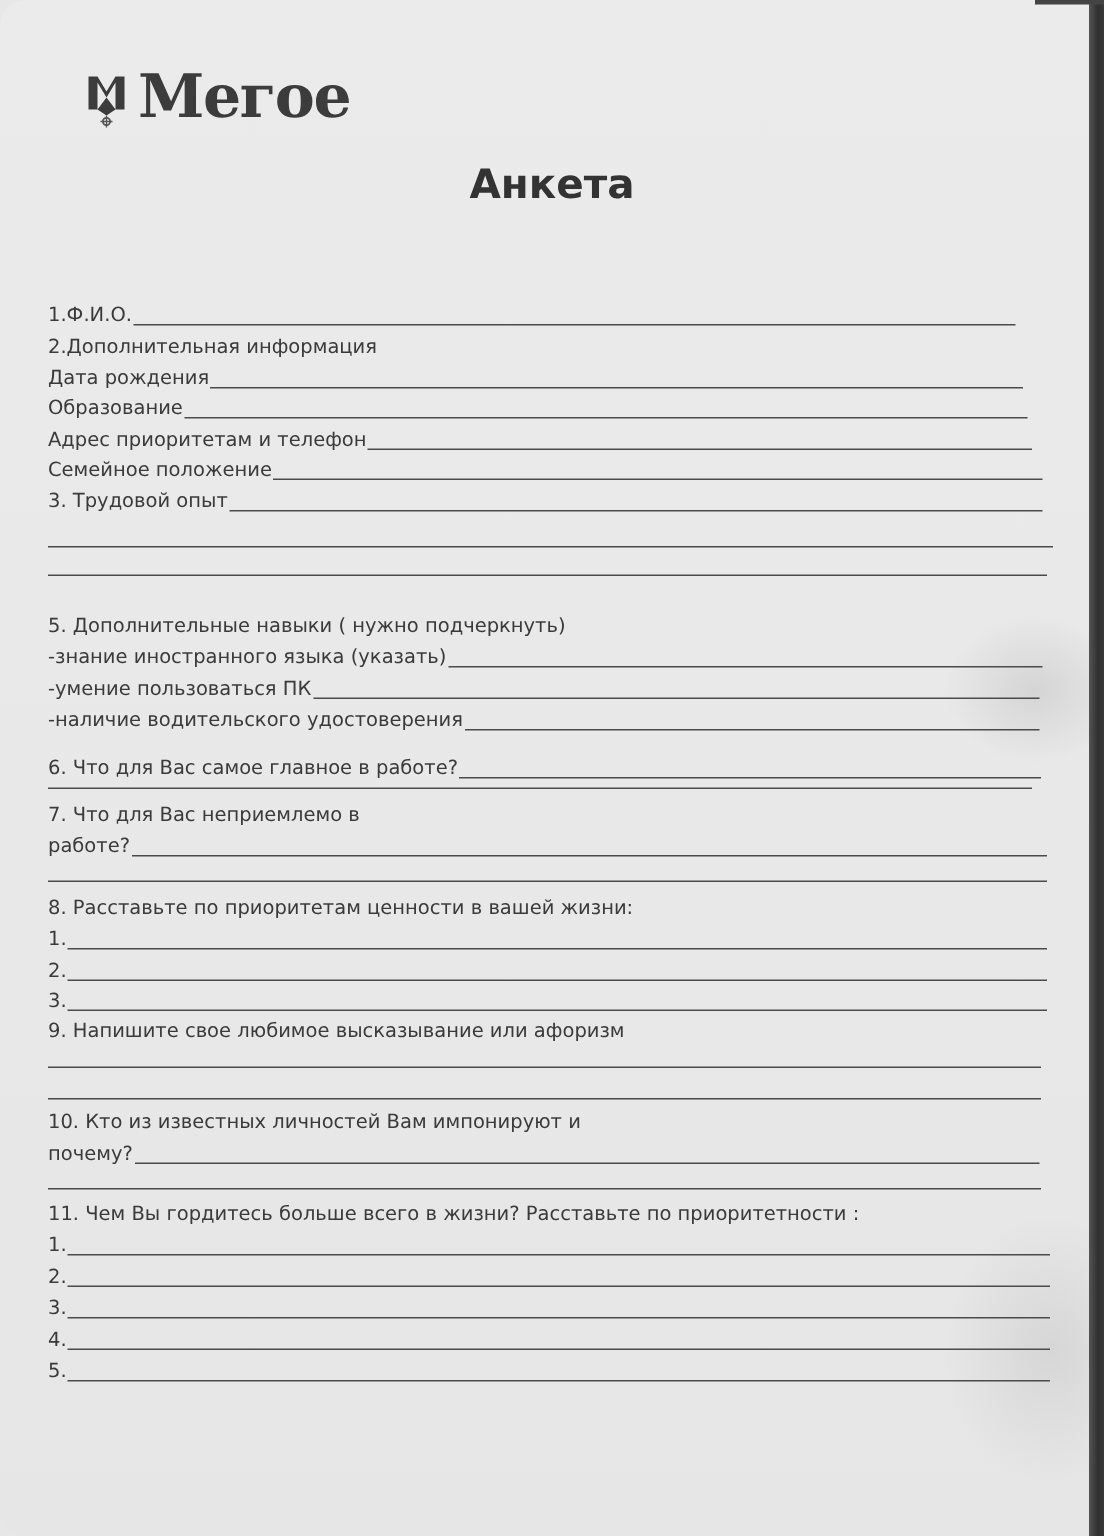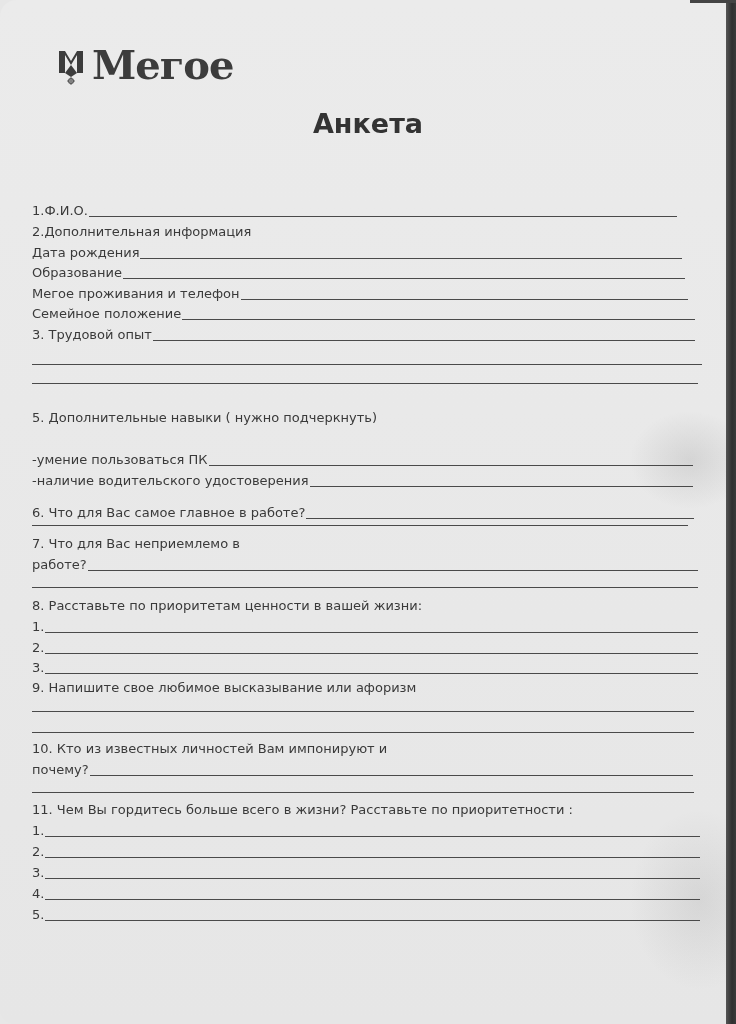--- a/index.html
+++ b/index.html
@@ -80,36 +80,40 @@
   </div>
   <div class="row" style="top:242px; width:650px;">
     <span class="lbl">Дата рождения</span>
     <span class="fill"></span>
   </div>
   <div class="row" style="top:262px; width:653px;">
     <span class="lbl">Образование</span>
     <span class="fill"></span>
   </div>
   <div class="row" style="top:283px; width:656px;">
-    <span class="lbl">Мегое проживания и телефон</span>
+    <span class="lbl">Адрес приоритетам и телефон</span>
     <span class="fill"></span>
   </div>
   <div class="row" style="top:303px; width:663px;">
     <span class="lbl">Семейное положение</span>
     <span class="fill"></span>
   </div>
   <div class="row" style="top:324px; width:663px;">
     <span class="lbl">3. Трудовой опыт</span>
     <span class="fill"></span>
   </div>
   <div class="line" style="top:364px; width:670px;"></div>
   <div class="line" style="top:383px; width:666px;"></div>
 
   <div class="row" style="top:407px; width:500px;">
     <span class="lbl">5. Дополнительные навыки ( нужно подчеркнуть)</span>
+  </div>
+  <div class="row" style="top:428px; width:663px;">
+    <span class="lbl">-знание  иностранного языка (указать)</span>
+    <span class="fill"></span>
   </div>
   <div class="row" style="top:449px; width:661px;">
     <span class="lbl">-умение пользоваться ПК</span>
     <span class="fill"></span>
   </div>
   <div class="row" style="top:470px; width:661px;">
     <span class="lbl">-наличие водительского удостоверения</span>
     <span class="fill"></span>
   </div>
   <div class="row" style="top:490px; width:662px;margin-top:12px;">

